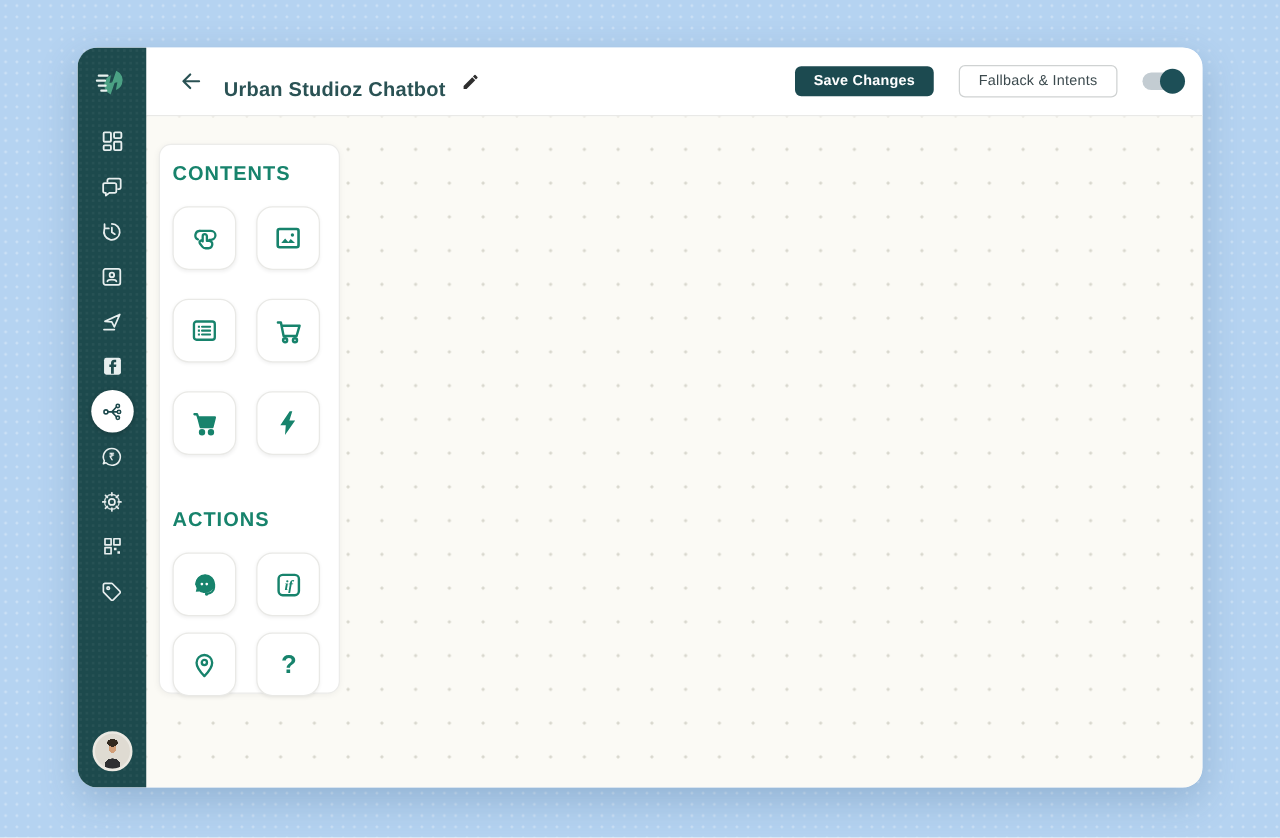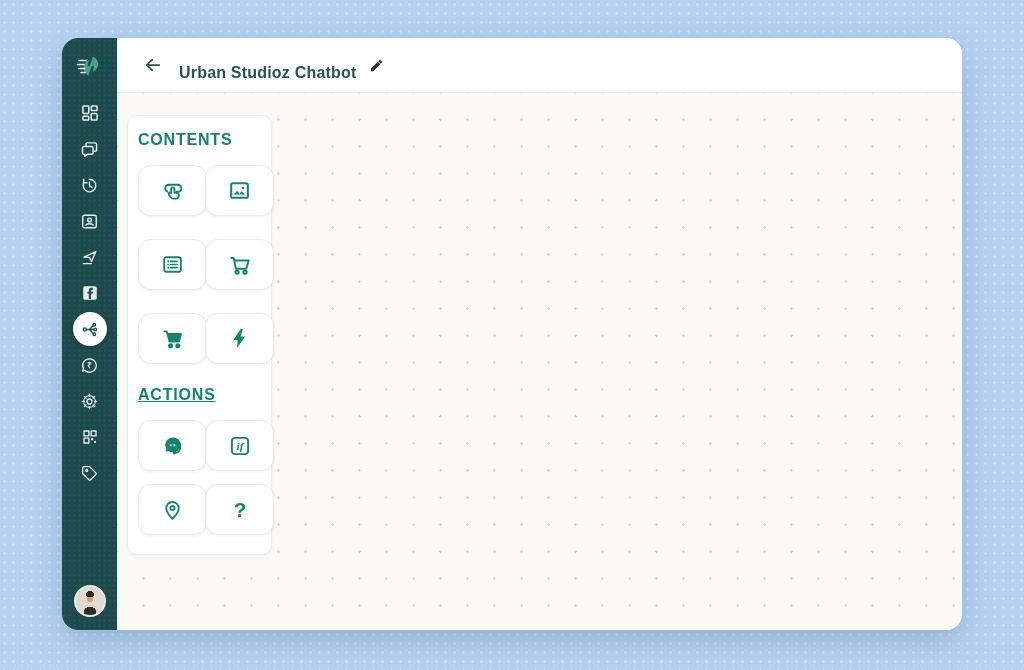--- a/index.html
+++ b/index.html
@@ -85,26 +85,26 @@
     box-shadow:0 1px 5px rgba(0,0,0,.05);
     padding:15px 10px 0 10px;
   }
   .section-label { font-size:16px; font-weight:700; color:#17836c; letter-spacing:.8px; }
   .tool-grid {
     display:grid; grid-template-columns:repeat(2,53px); column-gap:14px; row-gap:23px;
     margin-top:16px;
   }
   .tool-grid.actions-grid { row-gap:13px; }
   .tool-btn {
-    width:69px; height:51px; background:#fff;
+    width:51px; height:51px; background:#fff;
     border:1px solid #e9e9e6; border-radius:13px;
     display:flex; align-items:center; justify-content:center;
     box-shadow:0 1px 3px rgba(0,0,0,.06); cursor:grab; color:#17836c;
   }
-  .actions-label { margin-top:22px;text-decoration:underline; }
+  .actions-label { margin-top:44px; }
   svg text { font-family:"Liberation Sans", sans-serif; }
   .if-text { font-family:"Liberation Serif", serif; font-style:italic; font-weight:700; }
 </style>
 </head>
 <body>
 
 <div class="window">
 
   <div class="sidebar">
     <div class="logo-box">
@@ -220,20 +220,25 @@
       <svg width="20" height="20" viewBox="0 0 24 24" fill="none" stroke="currentColor" stroke-width="2.1" stroke-linecap="round" stroke-linejoin="round">
         <path d="M19.5 12h-15M11 18.5 4.5 12 11 5.5"></path>
       </svg>
     </span>
     <span class="title">Urban Studioz Chatbot</span>
     <span class="edit-btn">
       <svg width="15" height="15" viewBox="0 0 24 24" fill="currentColor">
         <path d="M3 17.2V21h3.8L17.9 9.9l-3.8-3.8L3 17.2zM20.7 7.1c.4-.4.4-1 0-1.4l-2.4-2.4a1 1 0 0 0-1.4 0l-1.9 1.9 3.8 3.8 1.9-1.9z"></path>
       </svg>
     </span>
+    <div class="header-right">
+      <button class="btn-save">Save Changes</button>
+      <button class="btn-fallback">Fallback &amp; Intents</button>
+      <div class="toggle" data-state="on"></div>
+    </div>
   </div>
 
   <div class="canvas">
 
     <div class="panel">
       <div class="section-label">CONTENTS</div>
 
       <div class="tool-grid">
         <div class="tool-btn">
           <svg width="26" height="26" viewBox="0 0 24 24" fill="none" stroke="currentColor" stroke-width="1.7" stroke-linecap="round" stroke-linejoin="round">

